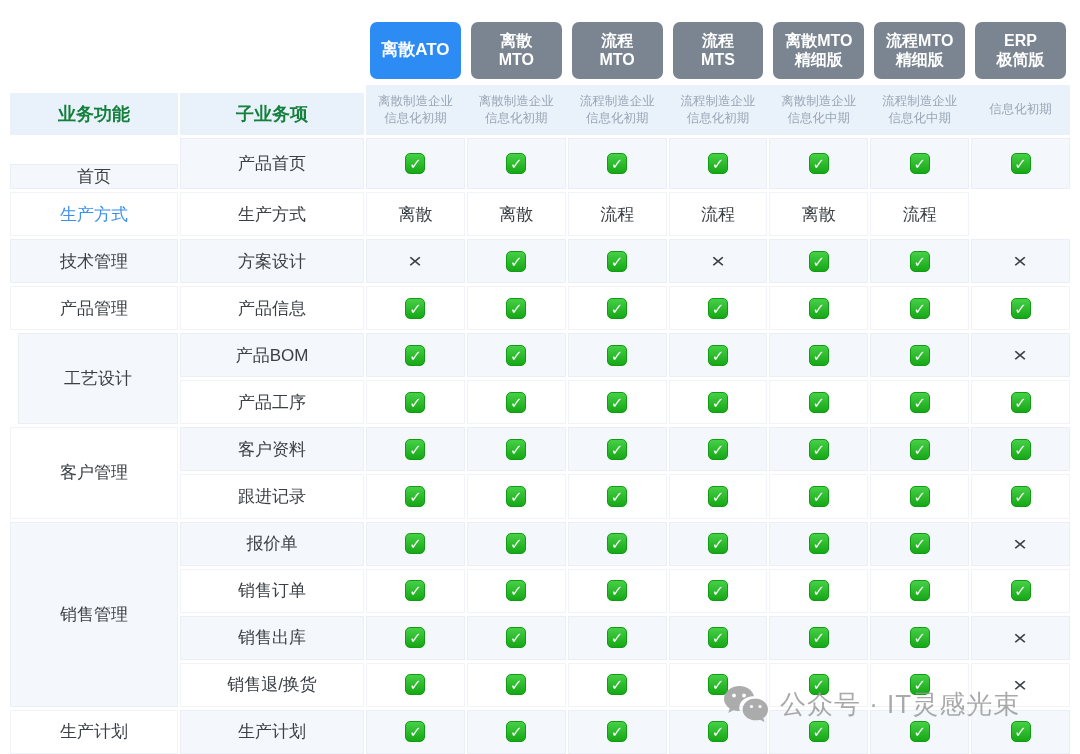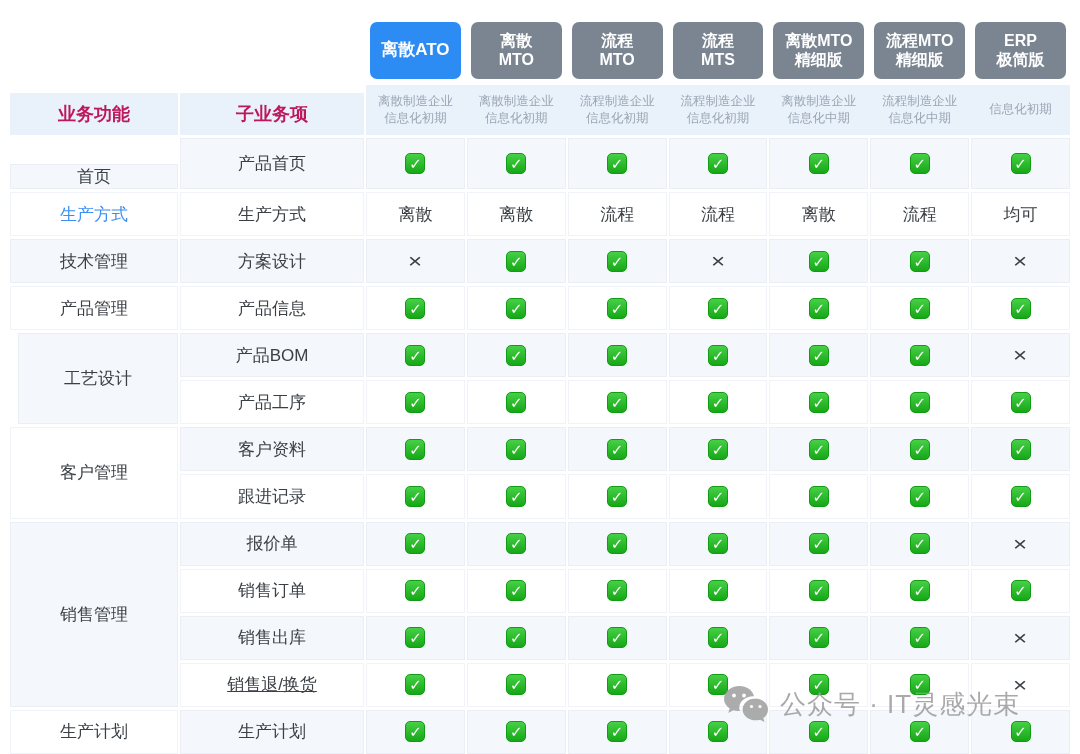--- a/index.html
+++ b/index.html
@@ -20,21 +20,21 @@
     grid-row:1; margin:0 4px 3px 4px;
     display:flex; align-items:center; justify-content:center; text-align:center;
     background:#7a8591; color:#ffffff; font-weight:bold; font-size:16px;
     line-height:1.18; border-radius:7px; white-space:pre-line; cursor:pointer;
   }
   .tab.active { background:#2d8cf4; font-size:17px; }
 
   
   .hcell {
     background:#e9f1fb; display:flex; align-items:center; justify-content:center;
-    color:#be185d; font-size:18px; font-weight:bold;margin-top:8px;
+    color:#15803d; font-size:18px; font-weight:bold;margin-top:8px;
   }
   .h1 { grid-column:1; grid-row:2; }
   .h2 { grid-column:2; grid-row:2; }
   .hband {
     grid-column:3 / span 7; grid-row:2; background:#e9f1fb;
     display:grid; grid-template-columns:repeat(7,1fr); gap:0 2px;
   }
   .sub {
     display:flex; align-items:center; justify-content:center; text-align:center;
     color:#9aa6b4; font-size:12.5px; line-height:1.4; white-space:pre-line;
@@ -124,21 +124,20 @@
         <span class="check">✓</span>
       </div>
       <div class="cell gcell white blue" style="grid-area: 4 / 1 / span 1;">生产方式</div>
       <div class="cell white" style="grid-area: 4 / 2;">生产方式</div>
       <div class="cell white" style="grid-area: 4 / 3;">离散</div>
       <div class="cell white" style="grid-area: 4 / 4;">离散</div>
       <div class="cell white" style="grid-area: 4 / 5;">流程</div>
       <div class="cell white" style="grid-area: 4 / 6;">流程</div>
       <div class="cell white" style="grid-area: 4 / 7;">离散</div>
       <div class="cell white" style="grid-area: 4 / 8;">流程</div>
-      <div class="cell white" style="grid-area: 4 / 9;">均可</div>
       <div class="cell gcell light" style="grid-area: 5 / 1 / span 1;">技术管理</div>
       <div class="cell light" style="grid-area: 5 / 2;">方案设计</div>
       <div class="cell light" style="grid-area: 5 / 3;">
         <span class="cross">×</span>
       </div>
       <div class="cell light" style="grid-area: 5 / 4;">
         <span class="check">✓</span>
       </div>
       <div class="cell light" style="grid-area: 5 / 5;">
         <span class="check">✓</span>
@@ -328,21 +327,21 @@
       </div>
       <div class="cell light" style="grid-area: 13 / 7;">
         <span class="check">✓</span>
       </div>
       <div class="cell light" style="grid-area: 13 / 8;">
         <span class="check">✓</span>
       </div>
       <div class="cell light" style="grid-area: 13 / 9;">
         <span class="cross">×</span>
       </div>
-      <div class="cell white" style="grid-area: 14 / 2; text-decoration: underline;">销售退/换货</div>
+      <div class="cell white" style="grid-area: 14 / 2;">销售退/换货</div>
       <div class="cell white" style="grid-area: 14 / 3;">
         <span class="check">✓</span>
       </div>
       <div class="cell white" style="grid-area: 14 / 4;">
         <span class="check">✓</span>
       </div>
       <div class="cell white" style="grid-area: 14 / 5;">
         <span class="check">✓</span>
       </div>
       <div class="cell white" style="grid-area: 14 / 6;">

